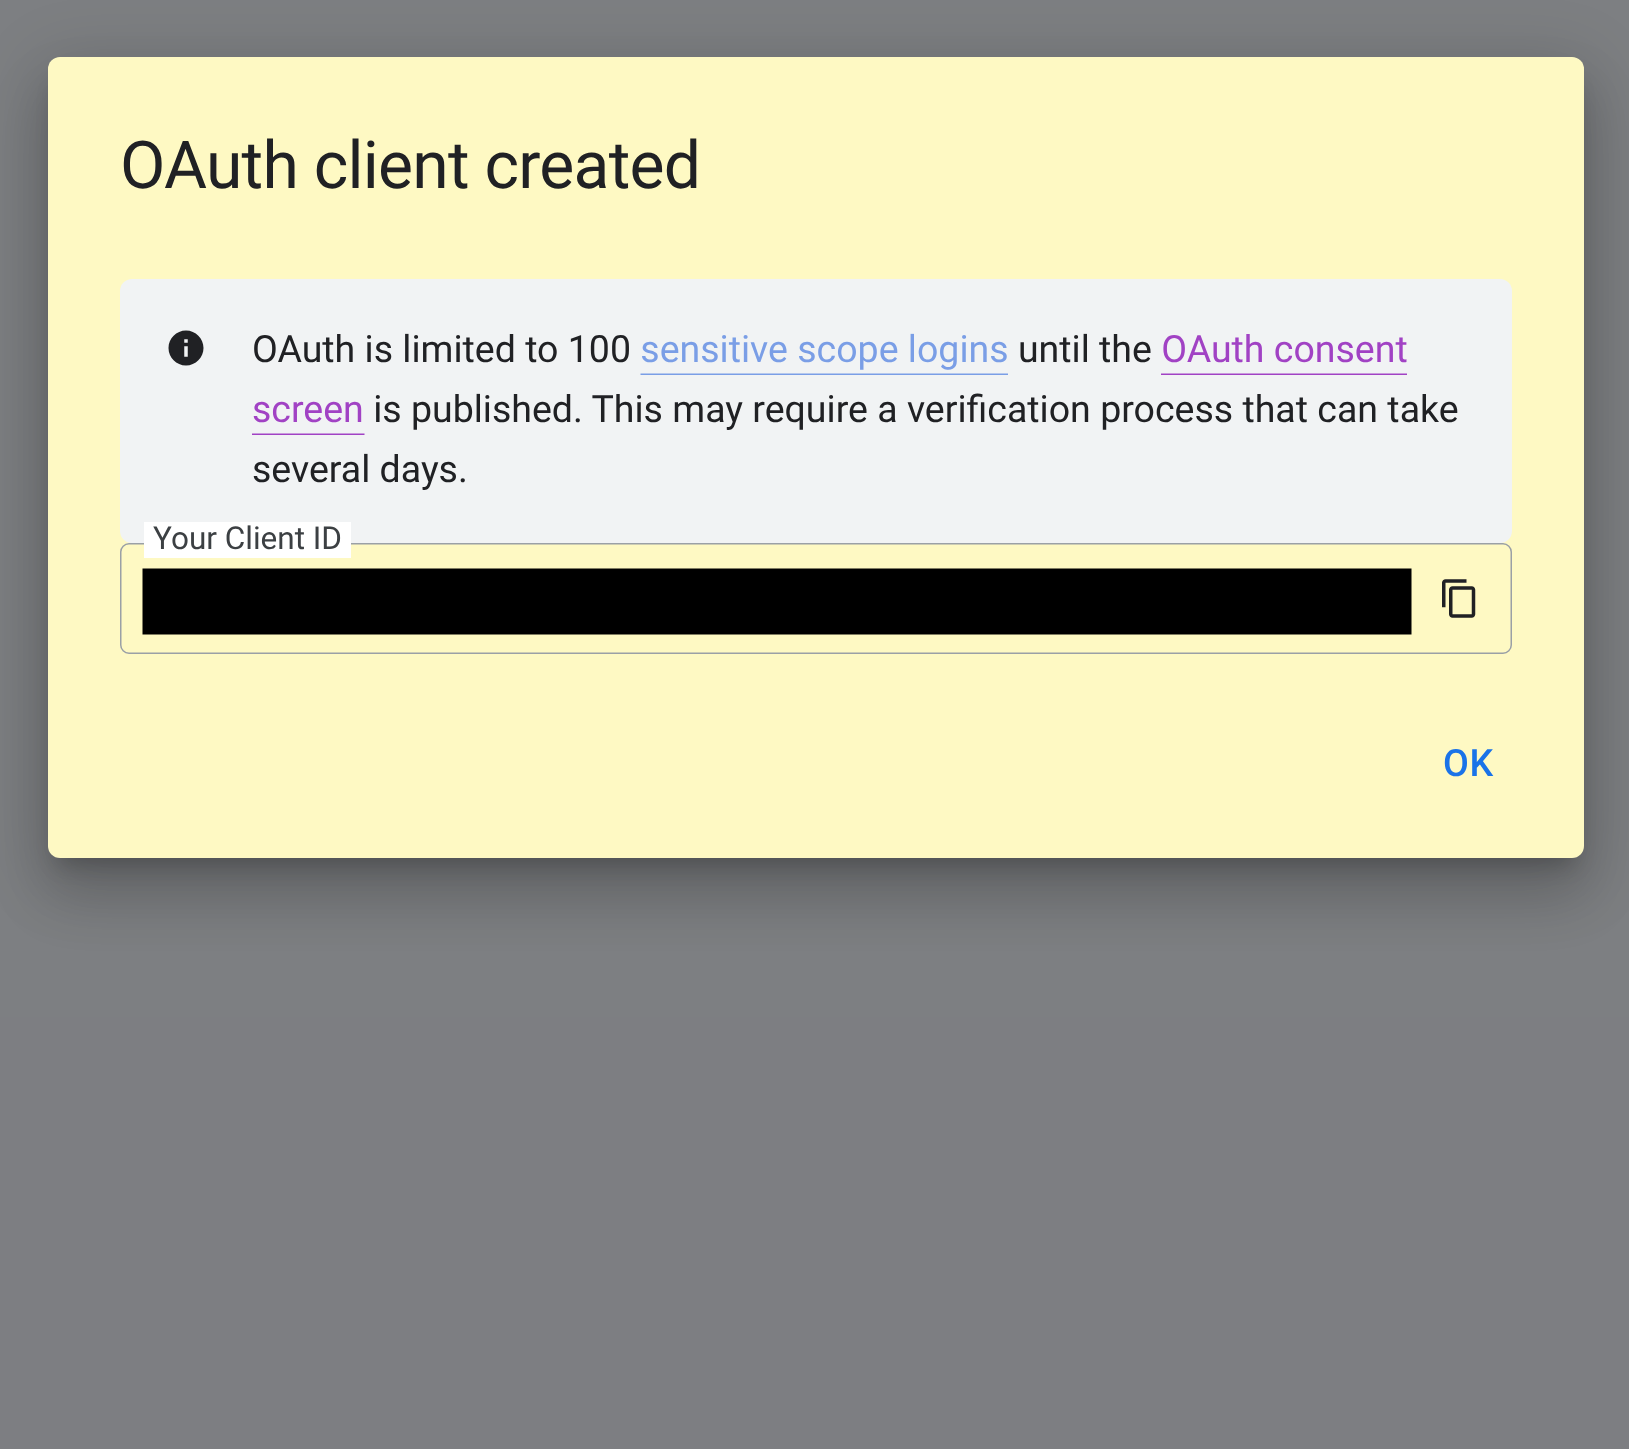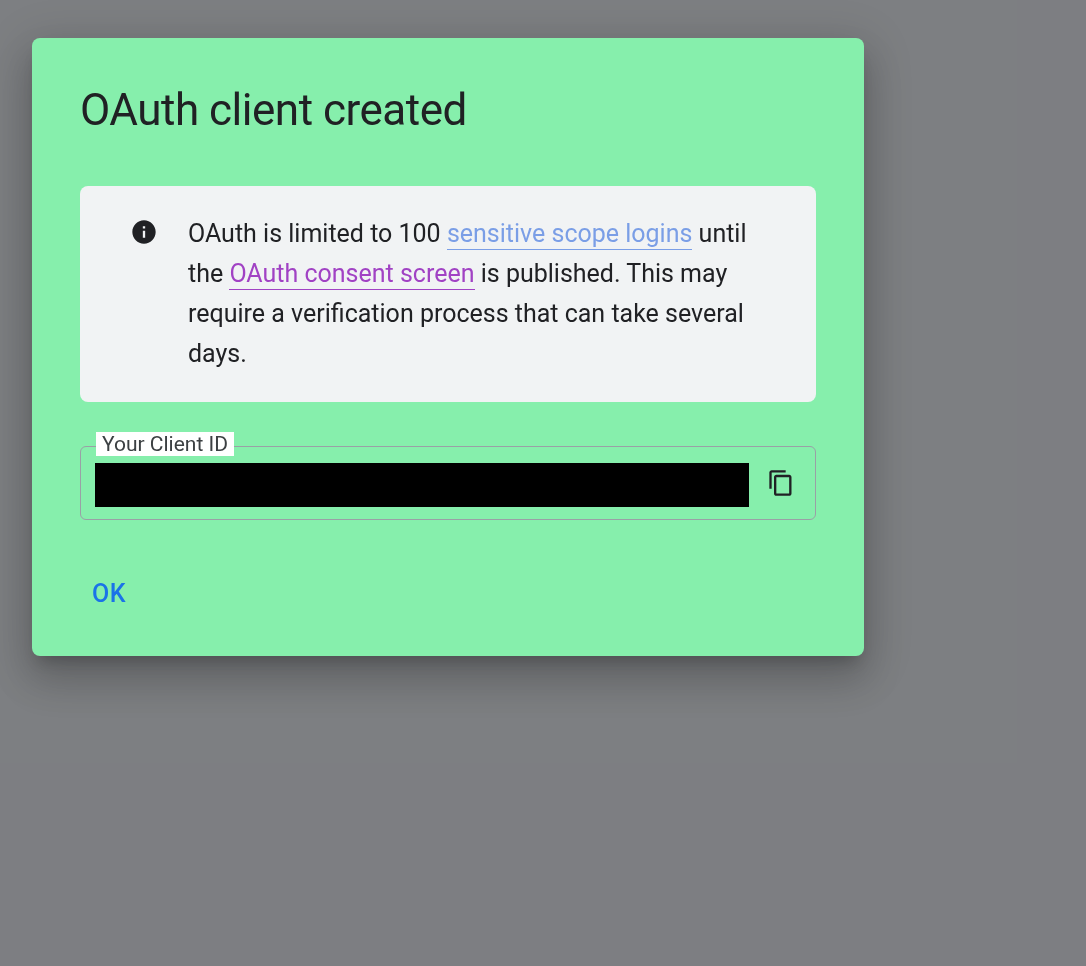--- a/index.html
+++ b/index.html
@@ -20,22 +20,22 @@
     .dialog-overlay {
       position: absolute;
       inset: 0;
       background: rgba(32,33,36,0.5);
     }
 
     .dialog {
       position: absolute;
       left: 32px;
       top: 38px;
-      width: 832px;
-      background: #86efac;
+      width: 1024px;
+      background: #fef9c3;
       border-radius: 8px;
       box-shadow: 0 11px 15px -7px rgba(0,0,0,0.2),
                   0 24px 38px 3px rgba(0,0,0,0.14),
                   0 9px 46px 8px rgba(0,0,0,0.12);
       padding: 48px 48px 40px 48px;
       color: #202124;
     }
 
     .dialog-title {
       font-size: 44px;
@@ -49,25 +49,24 @@
       font-size: 25px;
       line-height: 1.55;
       color: #202124;
       margin-bottom: 44px;
       font-weight: 400;
     }
 
     .info-box {
       background: #f1f3f4;
       border-radius: 8px;
-      padding: 28px 30px 28px 42px;
+      padding: 28px 30px 28px 22px;
       display: flex;
       gap: 30px;
       align-items: flex-start;
-      margin-bottom: 44px;
     }
 
     .info-icon {
       flex: 0 0 auto;
       width: 28px;
       height: 28px;
       margin-top: 4px;
       margin-left: 8px;
     }
 
@@ -148,21 +147,21 @@
     }
 
     .copy-btn svg {
       width: 28px;
       height: 28px;
       fill: #202124;
     }
 
     .dialog-actions {
       display: flex;
-      justify-content: flex-start;
+      justify-content: flex-end;
       margin-top: 43px;
     }
 
     .ok-btn {
       background: none;
       border: none;
       color: #1a73e8;
       font-size: 25px;
       font-weight: 500;
       font-family: inherit;

